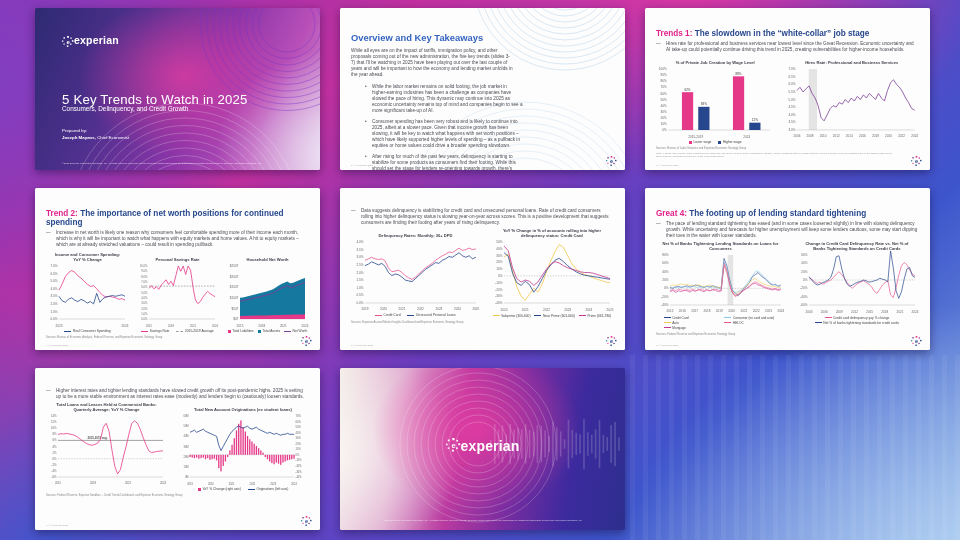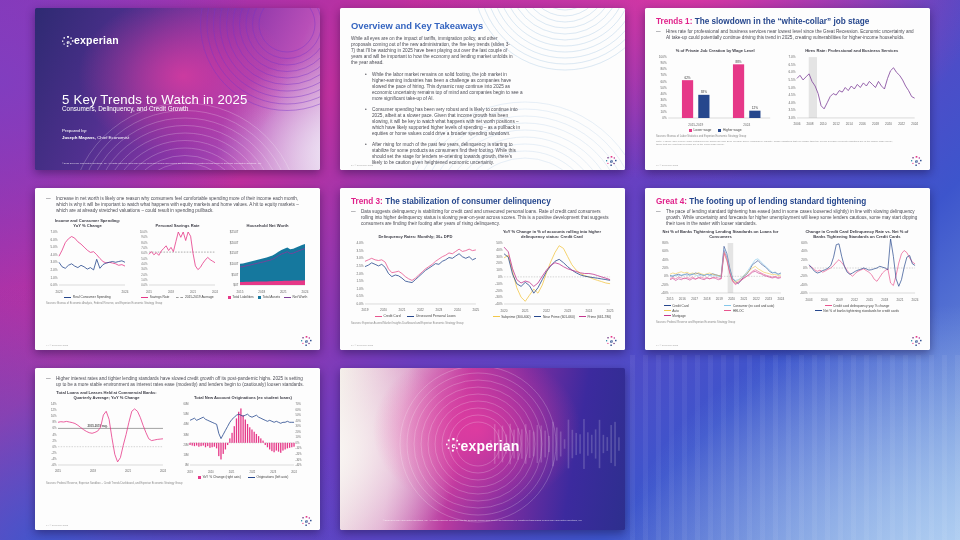--- a/index.html
+++ b/index.html
@@ -33,21 +33,21 @@
   .mark{width:12px;height:12px;display:inline-block;}
   .closing-slide .mark{width:15px;height:15px;}
   .main-title{position:absolute;left:27px;top:84px;color:#fff;font-size:13.2px;font-weight:400;letter-spacing:.2px;}
   .sub-title{position:absolute;left:27px;top:97px;color:#fff;font-size:6.4px;}
   .prepared{position:absolute;left:27px;top:120px;color:#fff;font-size:4.4px;line-height:1.5;}
   .prepared b{font-size:4.4px;}
   .tiny-legal{position:absolute;left:27px;right:27px;bottom:5px;color:rgba(255,255,255,.75);font-size:2.4px;}
   .closing-slide .tiny-legal{text-align:center;left:40px;right:40px;bottom:8px;}
 
   
-  .content{padding:8px 11px 0 11px;}
+  .content{padding:20px 11px 0 11px;}
   .ov-title{color:#35c;color:#3565c0;font-size:9.4px;font-weight:bold;margin:4px 0 5px 0;}
   .ov-intro{font-size:4.7px;color:#4c4c55;line-height:1.3;width:62%;margin-bottom:5px;}
   .ov-bullets{width:60%;margin-left:14px;}
   .ov-bullet{font-size:4.7px;color:#4c4c55;line-height:1.3;margin-bottom:4.5px;position:relative;padding-left:7px;}
   .ov-bullet::before{content:"•";position:absolute;left:0;top:0;color:#4c4c55;}
   .trend-title{font-size:8.2px;margin:1px 0 3px 0;}
   .trend-title .pfx{color:#e0218a;font-weight:bold;}
   .trend-title .rest{color:#26478d;font-weight:bold;}
   .bullet{font-size:4.65px;color:#4c4c55;line-height:1.28;position:relative;padding-left:10px;margin-bottom:2px;}
   .bullet::before{content:"—";position:absolute;left:0;top:0;}
@@ -251,20 +251,23 @@
             <rect x="0" y="7.5" width="2.2" height="2.2" fill="#1d81a5"></rect>
             <rect x="2.5" y="12.5" width="2" height="2" fill="#e63888"></rect>
             <rect x="13.5" y="12.5" width="2.2" height="2.2" fill="#632678"></rect>
             <rect x="8" y="15.5" width="2.6" height="2.6" fill="#26478d"></rect>
             <text x="10.2" y="13.6" text-anchor="middle" font-size="10" font-weight="bold" fill="#26478d">e</text>
           </svg></span>
     </div>
 
     <div class="slide t2 h68">
       <div class="content">
+        <div class="trend-title">
+          <span class="pfx">Trend 2:</span><span class="rest"> The importance of net worth positions for continued spending</span>
+        </div>
         <div class="bullet">Increase in net worth is likely one reason why consumers feel comfortable spending more of their income each month, which is why it will be important to watch what happens with equity markets and home values. A hit to equity markets – which are at already stretched valuations – could result in spending pullback.</div>
         <div class="charts-row" style="gap:7px">
           <div class="chart">
             <div class="chart-title">Income and Consumer Spending: YoY % Change</div>
             <div class="chart-canvas"><svg viewBox="0 0 83 66" width="100%" height="100%">
                   <text x="11.5" y="5.1" text-anchor="end" font-size="3.1" fill="#666">7.0%</text>
                   <text x="11.5" y="12.67142857142857" text-anchor="end" font-size="3.1" fill="#666">6.0%</text>
                   <text x="11.5" y="20.242857142857144" text-anchor="end" font-size="3.1" fill="#666">5.0%</text>
                   <text x="11.5" y="27.814285714285717" text-anchor="end" font-size="3.1" fill="#666">4.0%</text>
                   <text x="11.5" y="35.385714285714286" text-anchor="end" font-size="3.1" fill="#666">3.0%</text>
@@ -362,23 +365,20 @@
             <rect x="0" y="7.5" width="2.2" height="2.2" fill="#1d81a5"></rect>
             <rect x="2.5" y="12.5" width="2" height="2" fill="#e63888"></rect>
             <rect x="13.5" y="12.5" width="2.2" height="2.2" fill="#632678"></rect>
             <rect x="8" y="15.5" width="2.6" height="2.6" fill="#26478d"></rect>
             <text x="10.2" y="13.6" text-anchor="middle" font-size="10" font-weight="bold" fill="#26478d">e</text>
           </svg></span>
     </div>
 
     <div class="slide">
       <div class="content">
-        <div class="trend-title">
-          <span class="pfx">Trend 3:</span><span class="rest"> The stabilization of consumer delinquency</span>
-        </div>
         <div class="bullet">Data suggests delinquency is stabilizing for credit card and unsecured personal loans. Rate of credit card consumers rolling into higher delinquency status is slowing year-on-year across scores. This is a positive development that suggests consumers are finding their footing after years of rising delinquency.</div>
         <div class="charts-row">
           <div class="chart" style="flex:0 0 49%">
             <div class="chart-title">Delinquency Rates: Monthly; 30+ DPD</div>
             <div class="chart-canvas"><svg viewBox="0 0 129 74" width="100%" height="100%">
                   <text x="12.5" y="5.1" text-anchor="end" font-size="3.1" fill="#666">4.0%</text>
                   <text x="12.5" y="12.725" text-anchor="end" font-size="3.1" fill="#666">3.5%</text>
                   <text x="12.5" y="20.35" text-anchor="end" font-size="3.1" fill="#666">3.0%</text>
                   <text x="12.5" y="27.975" text-anchor="end" font-size="3.1" fill="#666">2.5%</text>
                   <text x="12.5" y="35.6" text-anchor="end" font-size="3.1" fill="#666">2.0%</text>

